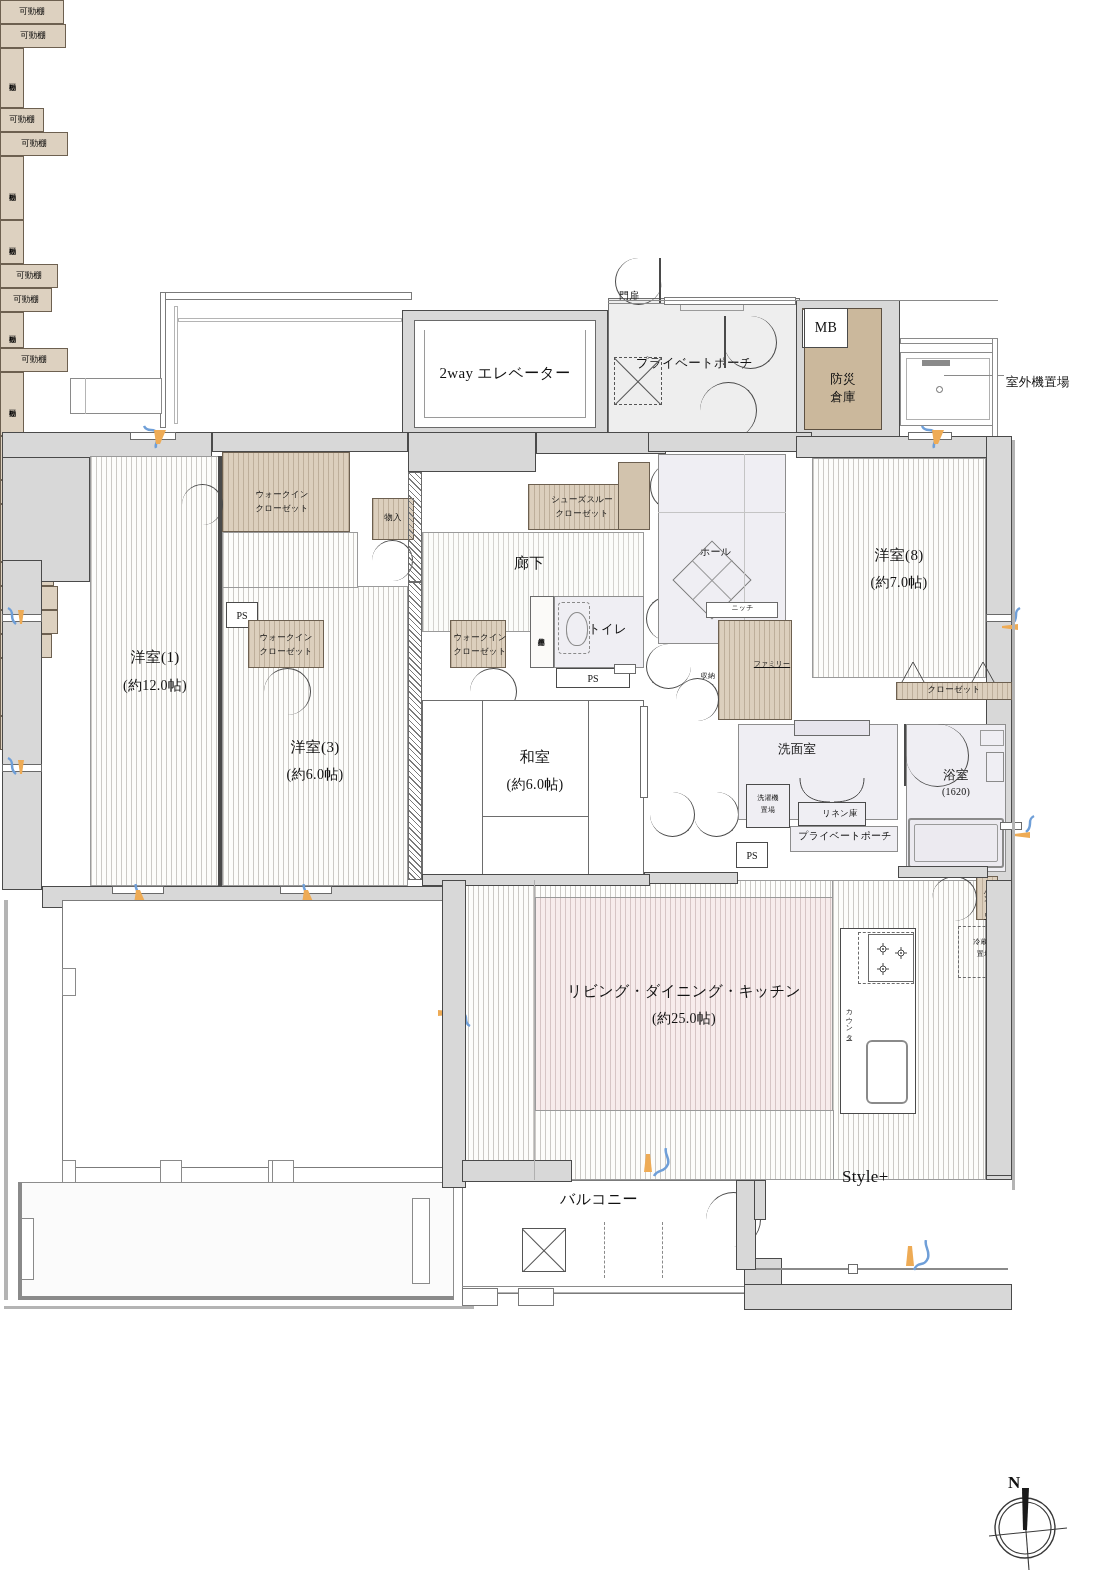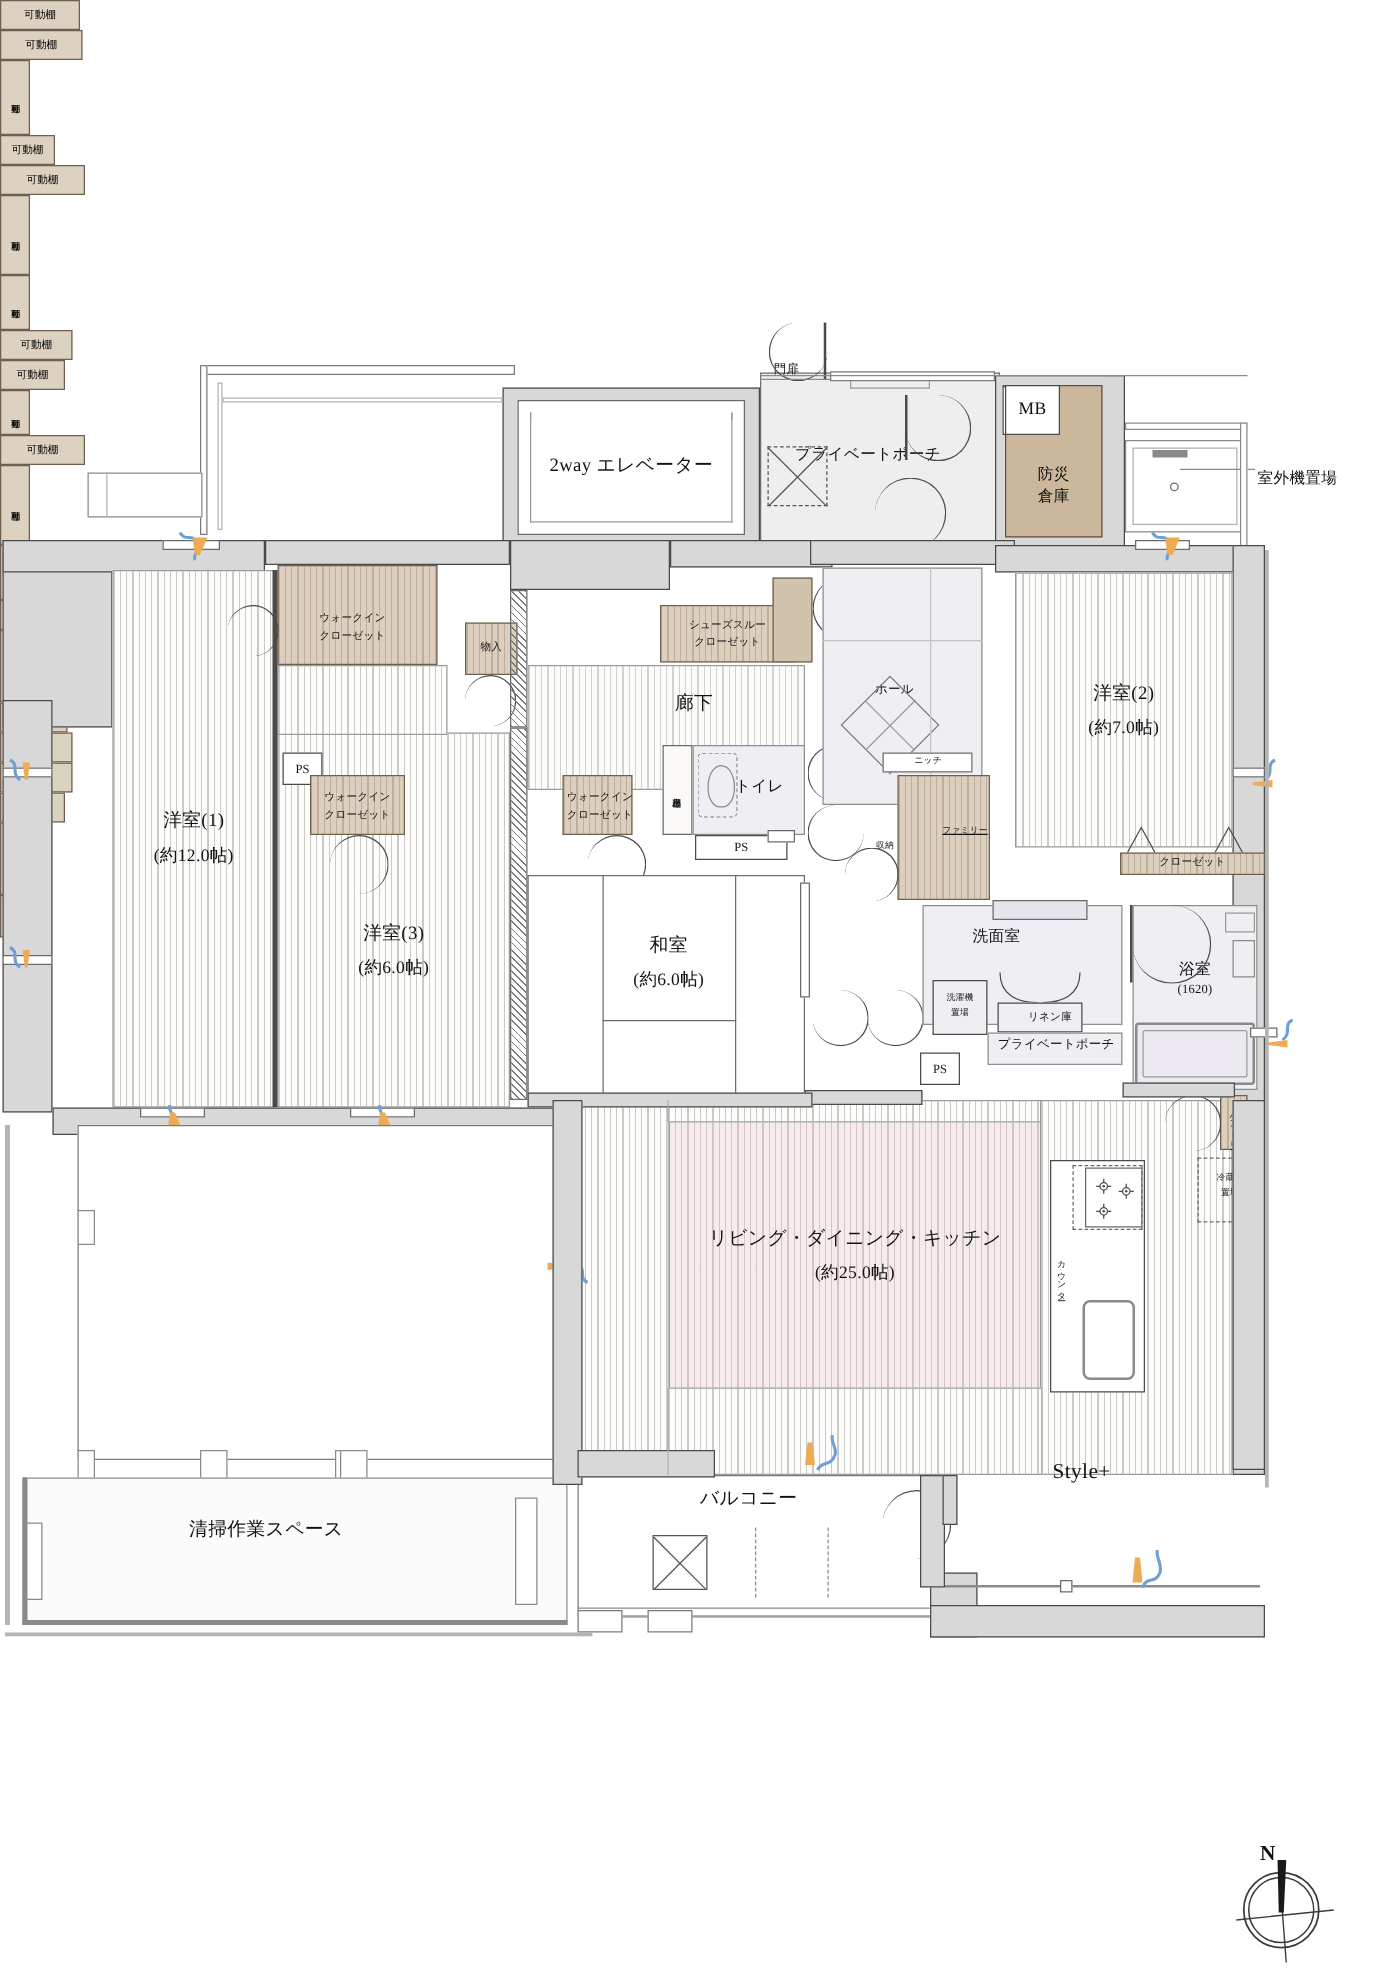--- a/index.html
+++ b/index.html
@@ -276,21 +276,21 @@
         <polygon points="2,18 4,4 8,4 14,18" fill="#eeab55"></polygon>
       </svg>
   </div>
 
   <div class="abs hatch" style="left:408px;top:472px;width:14px;height:110px;border:1px solid #6a6a6a;"></div>
   <div class="lbl lbl-xs" style="left:426px;top:534px;">防火戸</div>
   <div class="lbl lbl-xs" style="left:426px;top:546px;">(常閉)</div>
   <div class="arc arc-tr" style="left:428px;top:540px;width:46px;height:46px;border-style:dashed;"></div>
 
   <div class="abs floor-corridor" style="left:422px;top:532px;width:222px;height:100px;"></div>
-  <div class="lbl lbl-room" style="left:540px;top:554px;">廊下</div>
+  <div class="lbl lbl-room" style="left:514px;top:554px;">廊下</div>
 
   <div class="abs closet" style="left:528px;top:484px;width:108px;height:46px;"></div>
   <div class="shelfband" style="left:528px;top:462px;width:56px;height:22px;">
     <span class="lbl-xs" style="position:static;">可動棚</span>
   </div>
   <div class="shelfband" style="left:586px;top:462px;width:50px;height:22px;">
     <span class="lbl-xs" style="position:static;">可動棚</span>
   </div>
   <div class="lbl lbl-xs" style="left:526px;top:494px;width:112px;">シューズスルー</div>
   <div class="lbl lbl-xs" style="left:526px;top:508px;width:112px;">クローゼット</div>
@@ -358,21 +358,21 @@
     <span class="lbl-xxs lbl-vert" style="position:static;">可動棚</span>
   </div>
   <div class="lbl lbl-xxs" style="left:744px;top:660px;width:56px;text-decoration:underline;">ファミリー</div>
   <div class="lbl lbl-xxs" style="left:680px;top:672px;width:56px;">収納</div>
   <div class="shelfband" style="left:718px;top:698px;width:52px;height:22px;">
     <span class="lbl-xs" style="position:static;">可動棚</span>
   </div>
   <div class="arc arc-tr" style="left:676px;top:678px;width:42px;height:42px;"></div>
 
   <div class="abs floor-wood" style="left:812px;top:458px;width:174px;height:220px;"></div>
-  <div class="lbl lbl-room" style="left:812px;top:546px;width:174px;">洋室(2)</div>
+  <div class="lbl lbl-room" style="left:812px;top:546px;width:174px;">洋室(8)</div>
   <div class="lbl lbl-area" style="left:812px;top:574px;width:174px;">(約7.0帖)</div>
 
   <div class="abs closet" style="left:896px;top:682px;width:116px;height:18px;"></div>
   <div class="lbl lbl-xs" style="left:896px;top:684px;width:116px;">クローゼット</div>
   <div class="shelfband" style="left:896px;top:700px;width:56px;height:22px;">
     <span class="lbl-xs" style="position:static;">可動棚</span>
   </div>
   <div class="shelfband" style="left:956px;top:700px;width:56px;height:22px;">
     <span class="lbl-xs" style="position:static;">可動棚</span>
   </div>
@@ -526,21 +526,20 @@
   <div class="lbl lbl-room serif-en" style="left:842px;top:1166px;font-size:17px;">Style+</div>
 
   <div class="abs floor-balcony" style="left:62px;top:900px;width:388px;height:268px;"></div>
   <div class="abs" style="left:62px;top:968px;width:14px;height:28px;background:#fff;border:1px solid #8a8a8a;"></div>
   <div class="abs" style="left:62px;top:1160px;width:14px;height:26px;background:#fff;border:1px solid #8a8a8a;"></div>
   <div class="abs" style="left:160px;top:1160px;width:22px;height:26px;background:#fff;border:1px solid #8a8a8a;"></div>
   <div class="abs" style="left:268px;top:1160px;width:22px;height:26px;background:#fff;border:1px solid #8a8a8a;"></div>
   <div class="abs" style="left:272px;top:1160px;width:22px;height:26px;background:#fff;border:1px solid #8a8a8a;"></div>
 
   <div class="abs floor-plain" style="left:18px;top:1182px;width:436px;height:118px;"></div>
-  <div class="lbl lbl-room" style="left:18px;top:1215px;width:390px;">清掃作業スペース</div>
   <div class="abs" style="left:18px;top:1218px;width:16px;height:62px;background:#fff;border:1px solid #8a8a8a;"></div>
   <div class="abs" style="left:412px;top:1198px;width:18px;height:86px;background:#fff;border:1px solid #8a8a8a;"></div>
   <div class="abs" style="left:496px;top:1212px;width:8px;height:8px;border:1px solid #6a6a6a;border-radius:50%;"></div>
 
   <div class="abs" style="left:18px;top:1296px;width:436px;height:4px;background:#8a8a8a;"></div>
   <div class="abs" style="left:18px;top:1182px;width:4px;height:118px;background:#8a8a8a;"></div>
   <div class="abs" style="left:4px;top:900px;width:4px;height:400px;background:#b4b4b4;"></div>
   <div class="abs" style="left:4px;top:1306px;width:470px;height:3px;background:#b4b4b4;"></div>
 
   <div class="abs floor-balcony" style="left:462px;top:1180px;width:292px;height:114px;"></div>

